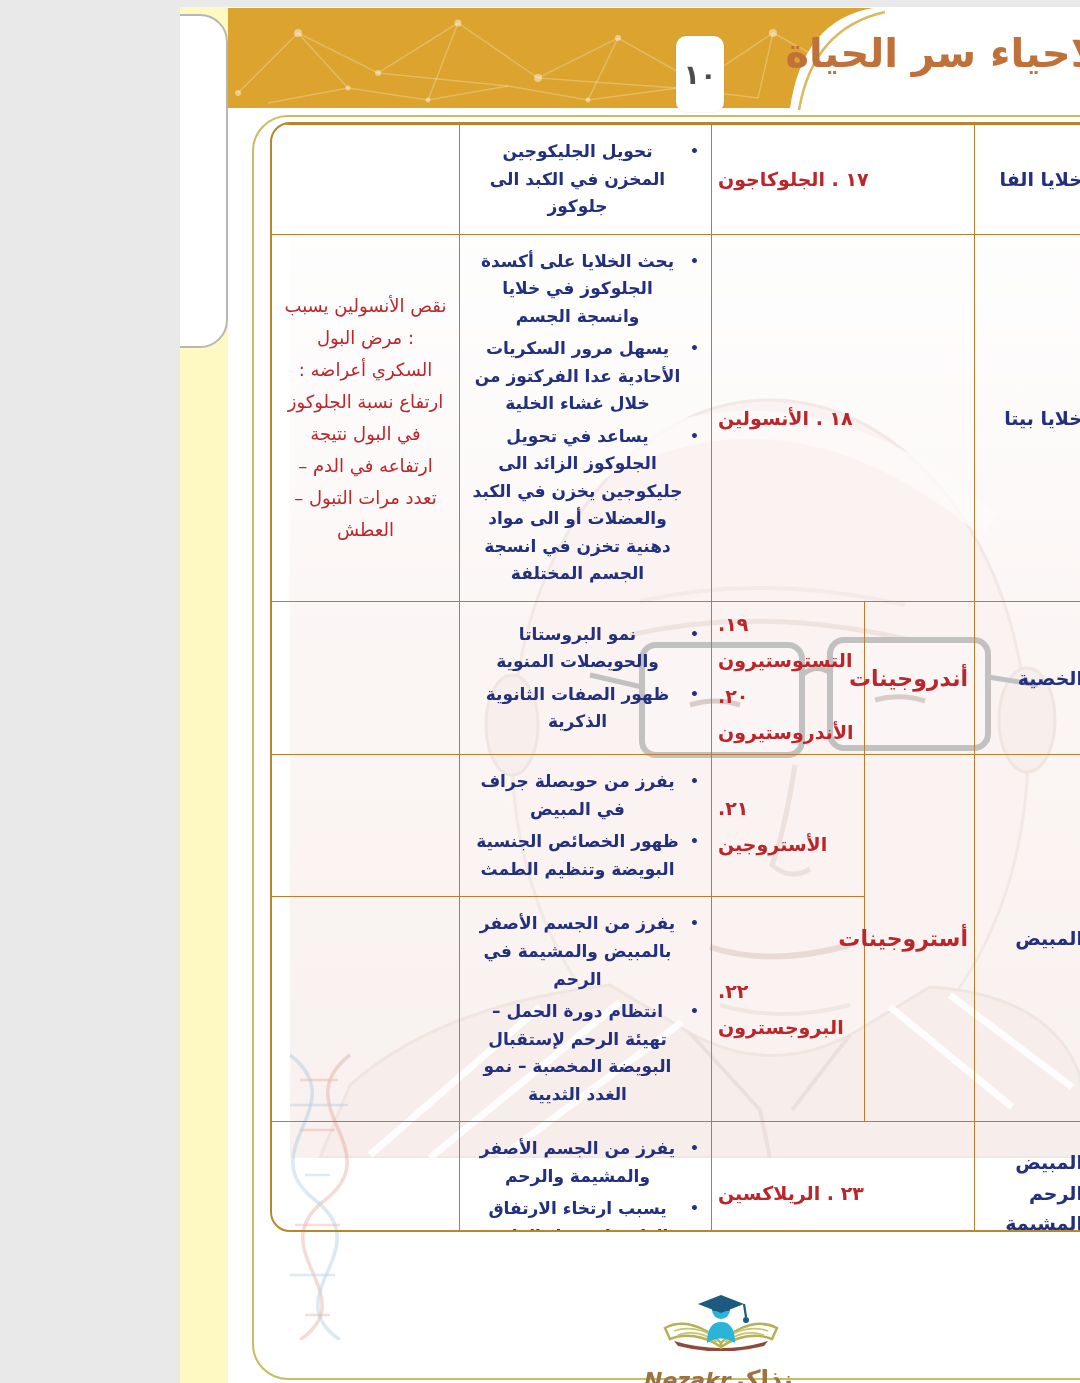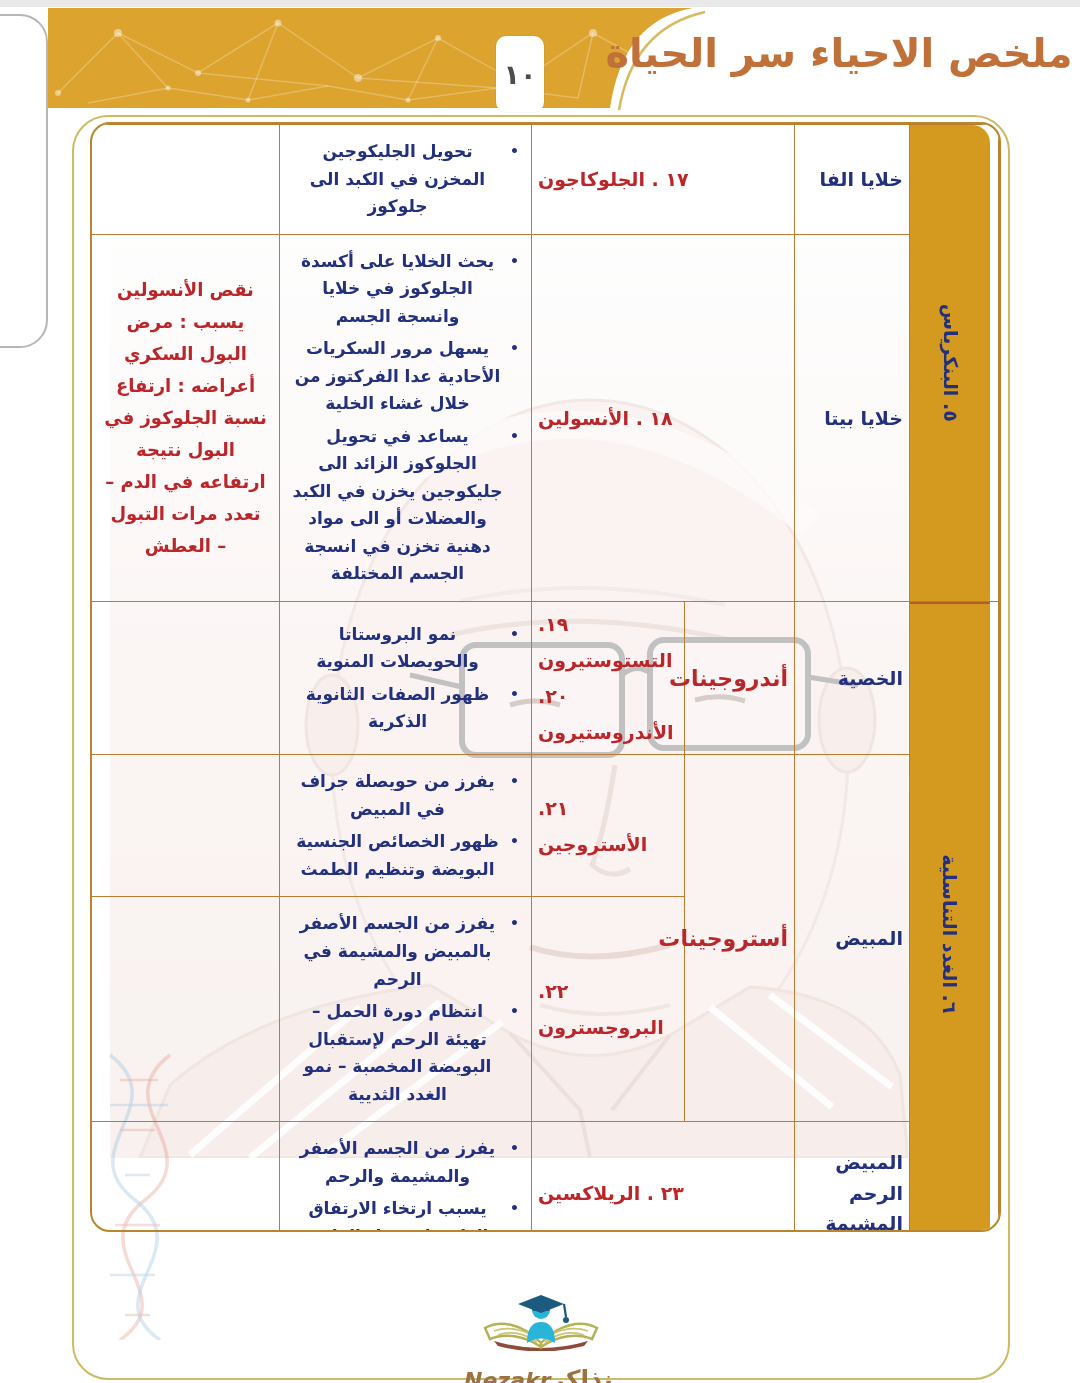--- a/index.html
+++ b/index.html
@@ -1,16 +1,16 @@
 <!DOCTYPE html>
 <html lang="ar" dir="rtl"><head>
 <meta charset="utf-8">
 <style>
   html,body{margin:0;padding:0;background:#e9e9e9;font-family:"DejaVu Sans",sans-serif;}
-  .canvas{position:relative;width:1080px;height:1383px;background:#ffffff;overflow:hidden;direction:rtl;}
+  .canvas{position:relative;width:900px;height:1383px;background:#fef9c3;overflow:hidden;direction:rtl;}
   .page{position:absolute;left:48px;top:0;width:984px;height:1383px;background:#ffffff;}
   .topbar{position:absolute;left:0;top:0;width:1080px;height:7px;background:#e9e9e9;z-index:6;}
   
   .sidecard{position:absolute;left:-40px;top:14px;width:84px;height:330px;background:#fff;
     border:2px solid #b6b6b6;border-radius:28px;z-index:1;}
   
   .header{position:absolute;left:48px;top:0;width:984px;height:118px;z-index:4;}
   .bandsvg{position:absolute;left:0;top:8px;}
   .pagenum{position:absolute;left:448px;top:36px;width:48px;height:76px;background:#fff;
     border-radius:10px;display:flex;align-items:center;justify-content:center;
@@ -35,21 +35,21 @@
   .strip-mid{border-top:2.5px solid #b35c28;}
   .vwrap{position:absolute;inset:0;display:flex;align-items:center;justify-content:center;}
   .vtext{transform:rotate(90deg);white-space:nowrap;color:#23307d;font-weight:bold;font-size:19px;text-align:center;line-height:1.35;}
   .gland{color:#23307d;font-weight:bold;font-size:19px;text-align:right;line-height:1.6;}
   .sub{color:#bb262b;font-weight:bold;font-size:22px;text-align:center;}
   .horm{color:#bb262b;font-weight:bold;font-size:19px;text-align:left;line-height:1.9;}
   .fns{padding:8px 12px !important;}
   .fn{display:flex;gap:7px;color:#23307d;font-weight:bold;font-size:17px;line-height:1.62;margin:5px 0;}
   .blt{flex:0 0 auto;padding-top:2px;font-size:14px;color:#23307d;}
   .fntxt{flex:1;text-align:center;}
-  .notes{color:#bb262b;font-weight:bold;font-size:18px;text-align:center;line-height:1.78;padding:4px 12px !important;}
+  .notes{color:#bb262b;font-weight:normal;font-size:18px;text-align:center;line-height:1.78;padding:4px 12px !important;}
   
   .logo{position:absolute;left:468px;top:1293px;width:145px;z-index:4;text-align:center;}
   .brand{margin-top:12px;color:#9c7340;font-weight:bold;font-size:25px;line-height:1;white-space:nowrap;}
   .brand .lat{font-style:italic;font-size:22px;letter-spacing:0;}
 </style>
 </head>
 <body>
 
 <div class="canvas">
   <div class="page"></div>

